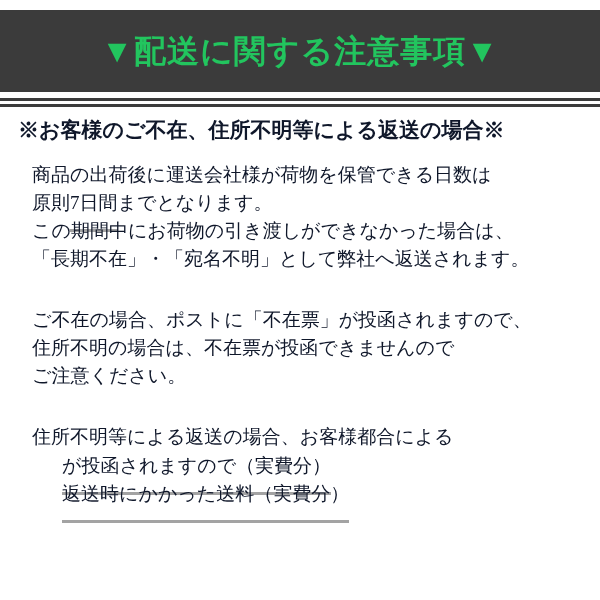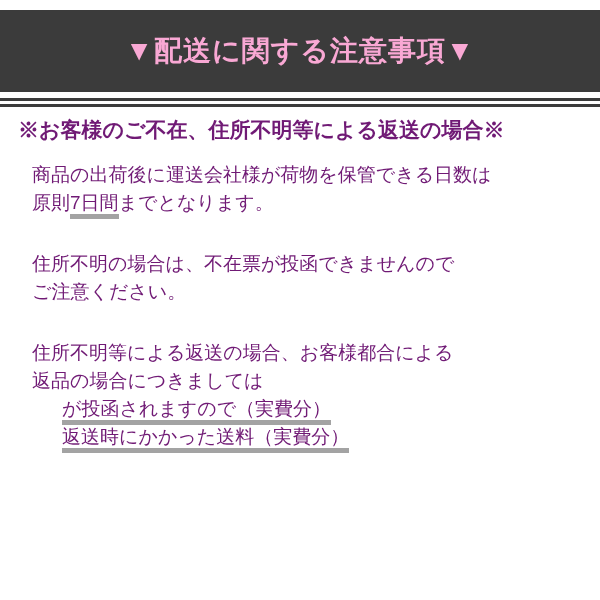--- a/index.html
+++ b/index.html
@@ -26,22 +26,22 @@
     left: 0;
     top: 10px;
     width: 600px;
     height: 82px;
     background: #3b3b3b;
     display: flex;
     align-items: center;
     justify-content: center;
   }
   .header-title {
-    color: #f9a8d4;
-    font-size: 28px;
+    color: #22c55e;
+    font-size: 32px;
     font-weight: bold;
     letter-spacing: 1px;
     white-space: nowrap;
     line-height: 1;
   }
   .rule {
     position: absolute;
     left: 0;
     width: 600px;
     background: #3b3b3b;
@@ -50,41 +50,42 @@
   .rule-b { top: 104px; height: 3px; }
 
   
   .content {
     position: absolute;
     left: 0;
     top: 112px;
     width: 600px;
     padding: 0 18px;
     box-sizing: border-box;
-    color: #701a75;
+    color: #0f172a;
   }
   .lead {
     font-size: 21px;
     font-weight: bold;
     line-height: 1.32;
     margin: 4px 0 8px 0;
     white-space: nowrap;
   }
   .para {
     margin: 17px 0 0 0;
     padding-left: 14px;
+    font-family: Liberation Serif, serif;
   }
   .line {
     font-size: 19px;
     line-height: 1.48;
     white-space: nowrap;
   }
   .u-text {
-    border-bottom: 5px solid #a3a3a3;
-    padding-bottom: 1px;
+    border-bottom: 3px solid #a3a3a3;
+    padding-bottom: 16px;
   }
   .indent-2 { padding-left: 30px; }
   .gap-md { height: 16px; }
 </style>
 </head>
 <body>
 
 <div class="page">
 
   <div class="header-band">
@@ -96,34 +97,36 @@
 
   <div class="content">
 
     <div class="lead">※お客様のご不在、住所不明等による返送の場合※</div>
 
     <div class="para">
       <div class="line">商品の出荷後に運送会社様が荷物を保管できる日数は</div>
       <div class="line">
         <span>原則</span><span class="u-text">7日間</span><span>までとなります。</span>
       </div>
+      <div class="line">この期間中にお荷物の引き渡しができなかった場合は、</div>
+      <div class="line">「長期不在」・「宛名不明」として弊社へ返送されます。</div>
     </div>
 
     <div class="gap-md"></div>
 
     <div class="para">
+      <div class="line">ご不在の場合、ポストに「不在票」が投函されますので、</div>
       <div class="line">住所不明の場合は、不在票が投函できませんので</div>
       <div class="line">ご注意ください。</div>
     </div>
 
     <div class="gap-md"></div>
 
     <div class="para">
       <div class="line">住所不明等による返送の場合、お客様都合による</div>
-      <div class="line">返品の場合につきましては</div>
       <div class="line indent-2">
         <span class="u-text">が投函されますので（実費分）</span>
       </div>
       <div class="line indent-2">
         <span class="u-text">返送時にかかった送料（実費分）</span>
       </div>
     </div>
 
   </div>
 </div>

